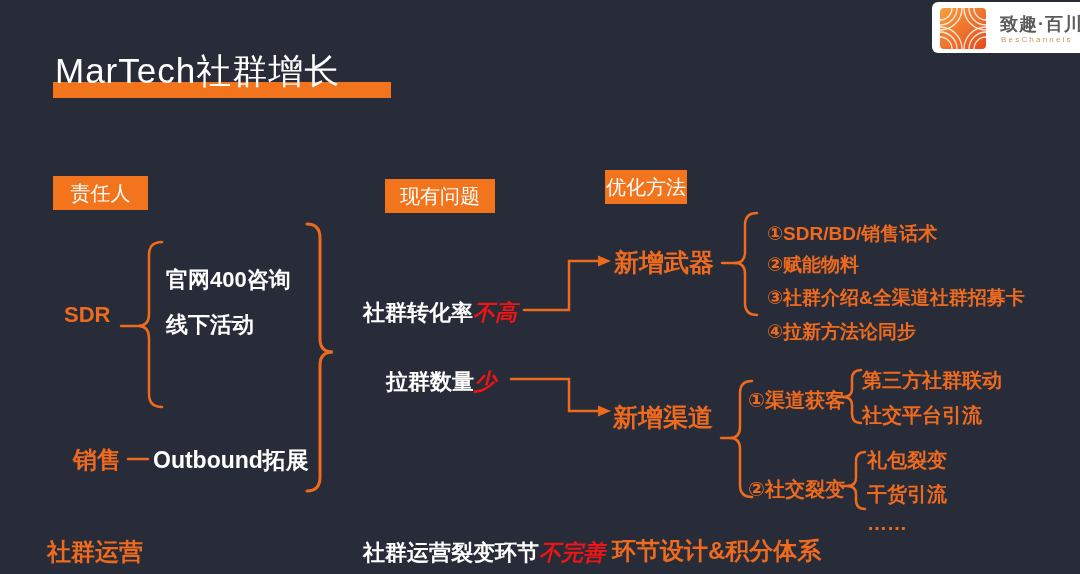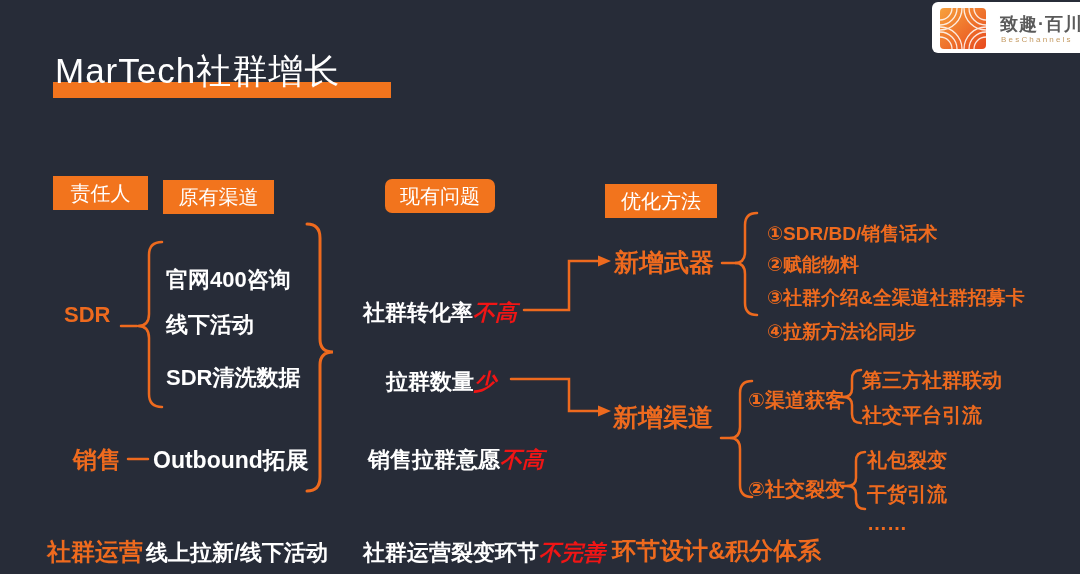--- a/index.html
+++ b/index.html
@@ -62,38 +62,34 @@
     <path d="M861 370 Q852 370 852 379 L852 389 Q852 397 843 397 Q852 397 852 405 L852 414 Q852 423 861 423" stroke-width="2.5"></path>
 
     <path d="M842 486 H847" stroke-width="2.5"></path>
     <path d="M865 452 Q856 452 856 461 L856 478 Q856 486 847 486 Q856 486 856 494 L856 500 Q856 509 865 509" stroke-width="2.5"></path>
   </svg>
 
   <div class="abs title-bar" style="left:53px; top:82px; width:338px; height:16px;"></div>
   <div class="abs title" style="left:55px; top:48px;">MarTech社群增长</div>
 
   <div class="abs tag" style="left:53px;  top:176px; width:95px;">责任人</div>
-  <div class="abs tag" style="left:163px; top:180px; width:111px;">原有渠道</div>
-  <div class="abs tag" style="left:385px; top:179px; width:110px;border-radius:7px;">现有问题</div>
-  <div class="abs tag" style="left:605px; top:184px; width:112px;">优化方法</div>
+  <div class="abs tag" style="left:385px; top:179px; width:110px;">现有问题</div>
+  <div class="abs tag" style="left:605px; top:170px; width:82px;">优化方法</div>
 
   <div class="abs owner" style="left:64px; top:302px; font-size:22px;">SDR</div>
   <div class="abs wtext" style="left:166px; top:265px; font-size:22px;">官网400咨询</div>
   <div class="abs wtext" style="left:166px; top:310px; font-size:22px;">线下活动</div>
-  <div class="abs wtext" style="left:166px; top:363px; font-size:22px;">SDR清洗数据</div>
 
   <div class="abs owner" style="left:73px; top:444px; font-size:24px;">销售</div>
   <div class="abs wtext" style="left:153px; top:445px; font-size:23px;">Outbound拓展</div>
 
   <div class="abs owner" style="left:47px; top:536px; font-size:24px;">社群运营</div>
-  <div class="abs wtext" style="left:146px; top:538px; font-size:22px;">线上拉新/线下活动</div>
 
   <div class="abs wtext" style="left:363px; top:298px; font-size:22px;"><span>社群转化率</span><span class="hl">不高</span></div>
   <div class="abs wtext" style="left:386px; top:367px; font-size:22px;"><span>拉群数量</span><span class="hl">少</span></div>
-  <div class="abs wtext" style="left:368px; top:445px; font-size:22px;"><span>销售拉群意愿</span><span class="hl">不高</span></div>
   <div class="abs wtext" style="left:363px; top:538px; font-size:22px;"><span>社群运营裂变环节</span><span class="hl">不完善</span></div>
 
   <div class="abs obold" style="left:614px; top:246px; font-size:25px;">新增武器</div>
   <div class="abs otext" style="left:767px; top:221px; font-size:19px;">①SDR/BD/销售话术</div>
   <div class="abs otext" style="left:767px; top:252px; font-size:19px;">②赋能物料</div>
   <div class="abs otext" style="left:767px; top:285px; font-size:19px;">③社群介绍&amp;全渠道社群招募卡</div>
   <div class="abs otext" style="left:767px; top:319px; font-size:19px;">④拉新方法论同步</div>
 
   <div class="abs obold" style="left:613px; top:401px; font-size:25px;">新增渠道</div>
   <div class="abs otext" style="left:748px; top:387px; font-size:20px;">①渠道获客</div>

